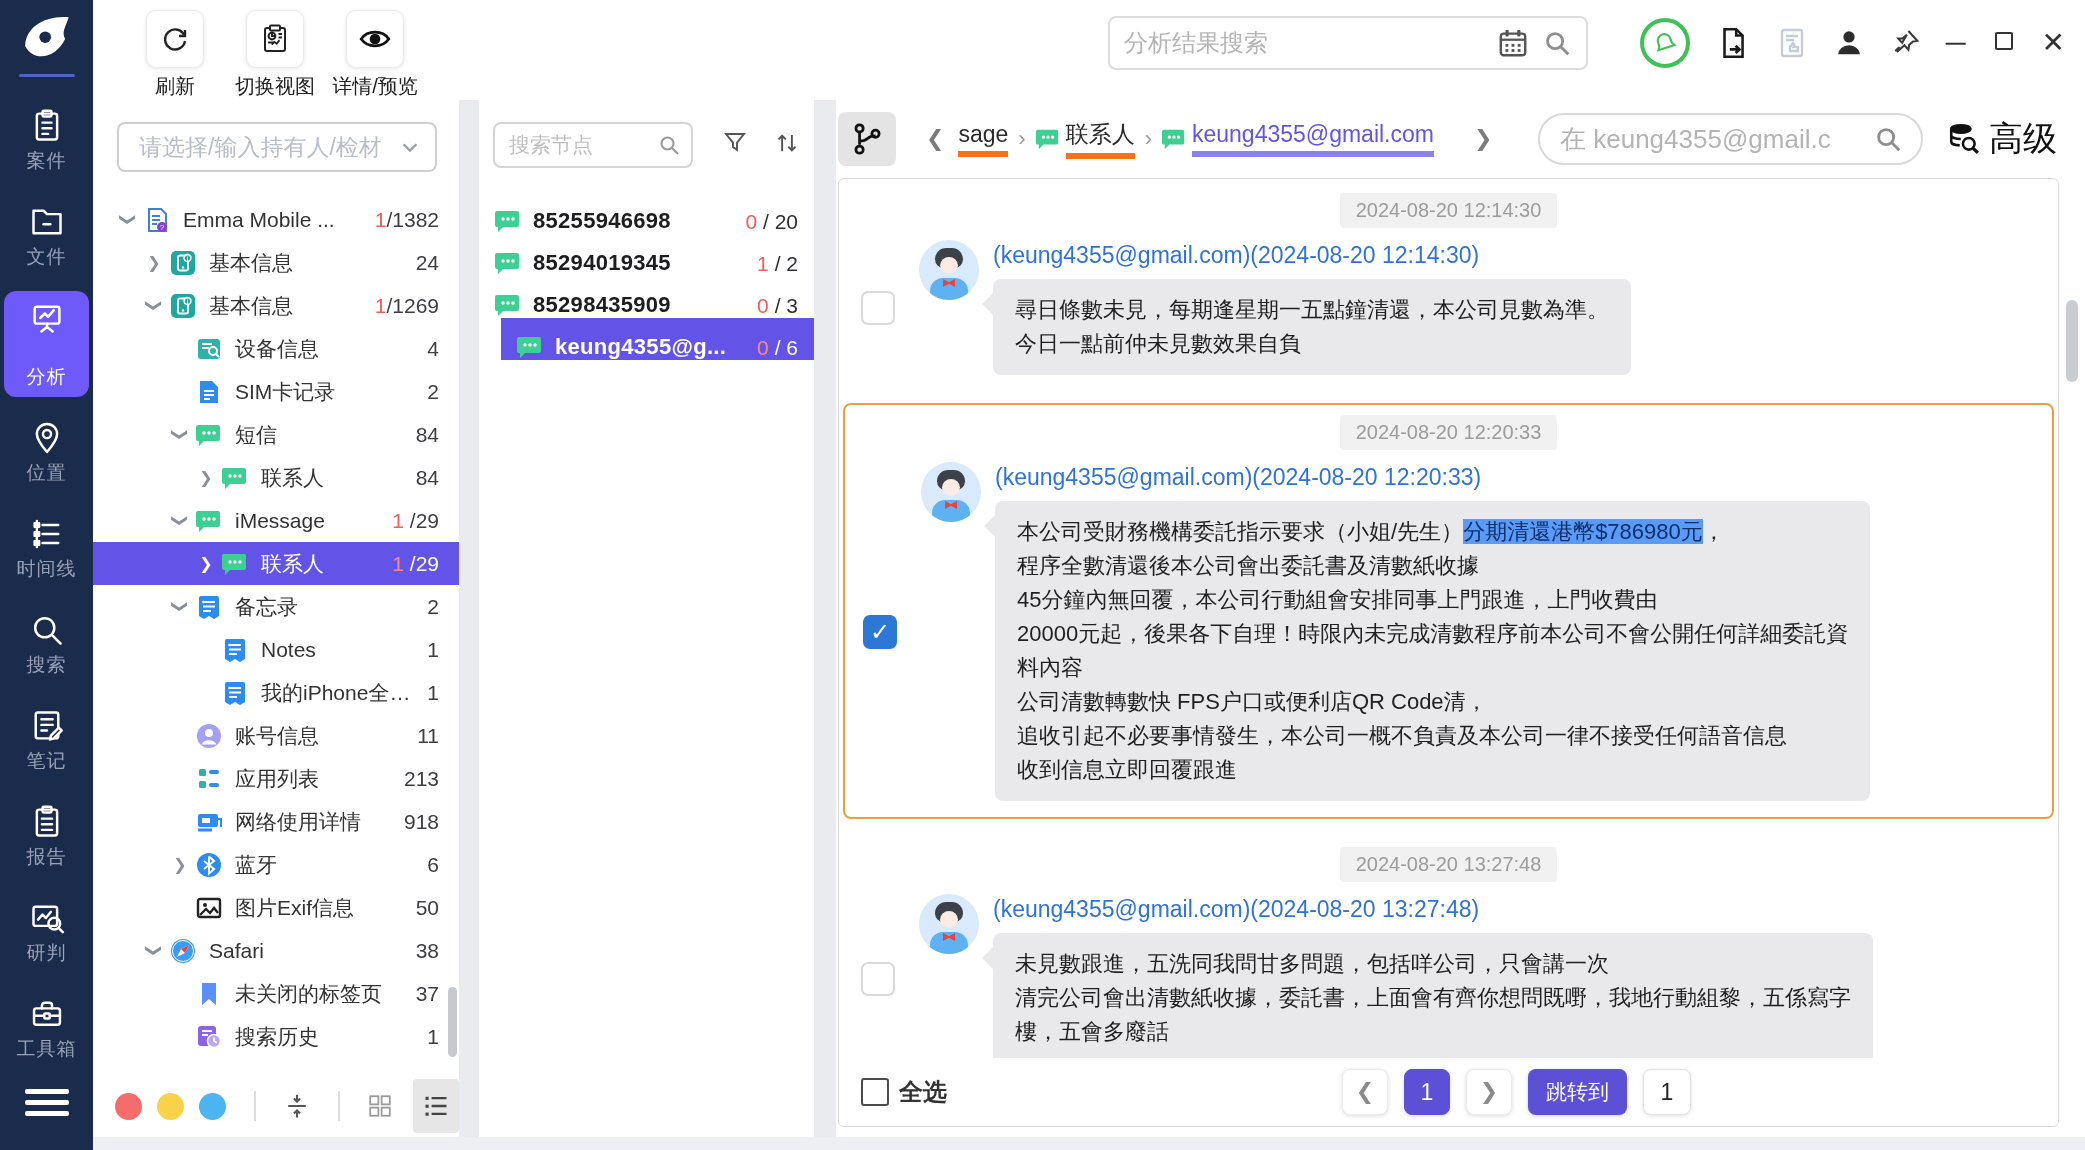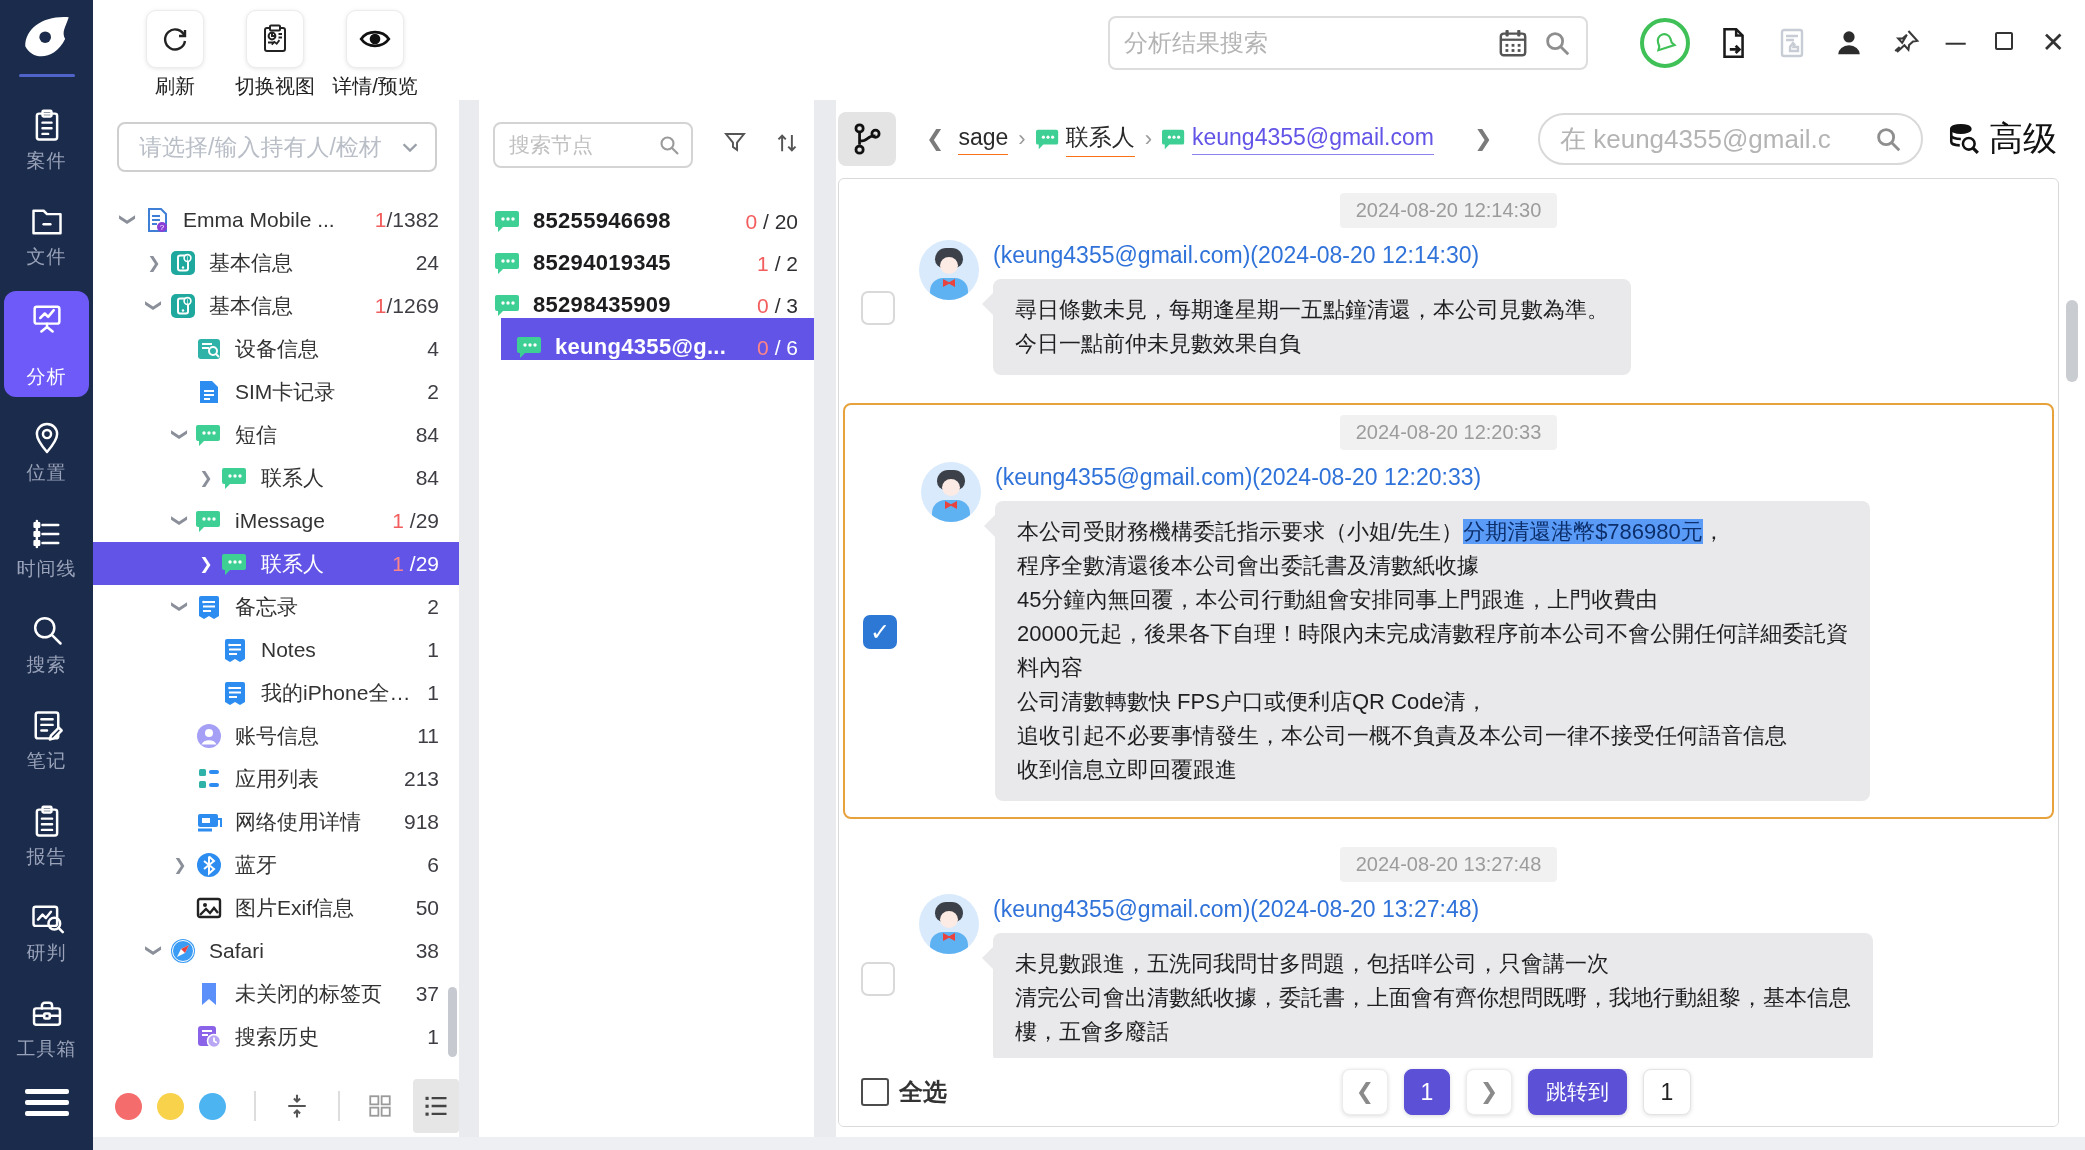--- a/index.html
+++ b/index.html
@@ -91,21 +91,21 @@
   .node-row.selected .ncnt { color:#fff; } .node-row.selected .hit { color:#ff8585; }
 
   
   .content { position:absolute; left:836px; top:100px; right:0; bottom:13px; background:#fff; }
   .content-header { position:absolute; left:0; right:0; top:0; height:78px; display:flex; align-items:center; }
   .branch-btn { width:58px; height:54px; background:#e4e4e4; border-radius:8px; margin:0 4px 0 2px;
     display:flex; align-items:center; justify-content:center; cursor:pointer; flex:none; }
   .crumbs { display:flex; align-items:center; gap:10px; margin-left:22px; white-space:nowrap; overflow:hidden; flex:1; min-width:0; }
   .crumb-nav { color:#7b7b7b; font-size:22px; cursor:pointer; padding:0 4px; }
   .crumb { display:flex; align-items:center; gap:6px; cursor:pointer; }
-  .crumb .ctext { font-size:23px; color:#2b2b2b; border-bottom:1px solid #f97316; padding-bottom:3px; }
+  .crumb .ctext { font-size:23px; color:#2b2b2b; border-bottom:6px solid #f97316; padding-bottom:3px; }
   .crumb.active .ctext { color:#6254e7; border-bottom-color:#8c82ef; }
   .crumb-sep { color:#9a9a9a; font-size:22px; }
   .msg-search { width:385px; height:52px; border:2px solid #d9d9d9; border-radius:26px; display:flex;
     align-items:center; padding:0 18px 0 20px; flex:none; margin-right:24px; background:#fff; }
   .msg-search input { border:none; outline:none; flex:1; min-width:0; font-size:26px; color:#ef4444; font-family:inherit; }
   .msg-search input::placeholder { color:#b4b4b4; }
   .adv-btn { display:flex; align-items:center; gap:8px; flex:none; margin-right:28px; cursor:pointer; }
   .adv-btn .alab { font-size:34px; color:#111; }
 
   .msg-container { position:absolute; left:2px; right:26px; top:78px; bottom:10px; border:1px solid #d9d9d9;
@@ -877,21 +877,21 @@
       <span class="cb"></span>
       <div class="msg-body">
         <div class="avatar">
           <div class="av-hair"></div>
                   <div class="av-face"></div>
                   <div class="av-body"></div>
                   <div class="av-tie"></div>
         </div>
         <div class="msg-main">
           <div class="sender">(keung4355@gmail.com)(2024-08-20 13:27:48)</div>
-          <div class="bubble"><div class="bline">未見數跟進，五洗同我問甘多問題，包括咩公司，只會講一次</div><div class="bline">清完公司會出清數紙收據，委託書，上面會有齊你想問既嘢，我地行動組黎，基本信息</div><div class="bline">樓，五會多廢話</div></div>
+          <div class="bubble"><div class="bline">未見數跟進，五洗同我問甘多問題，包括咩公司，只會講一次</div><div class="bline">清完公司會出清數紙收據，委託書，上面會有齊你想問既嘢，我地行動組黎，五係寫字</div><div class="bline">樓，五會多廢話</div></div>
         </div>
       </div>
     </div>
           </div>
           <div class="msg-block">
     <div class="ts-row">
               <span class="ts-chip">2024-08-20 13:36:18</span>
             </div>
     </div>
         </div>

